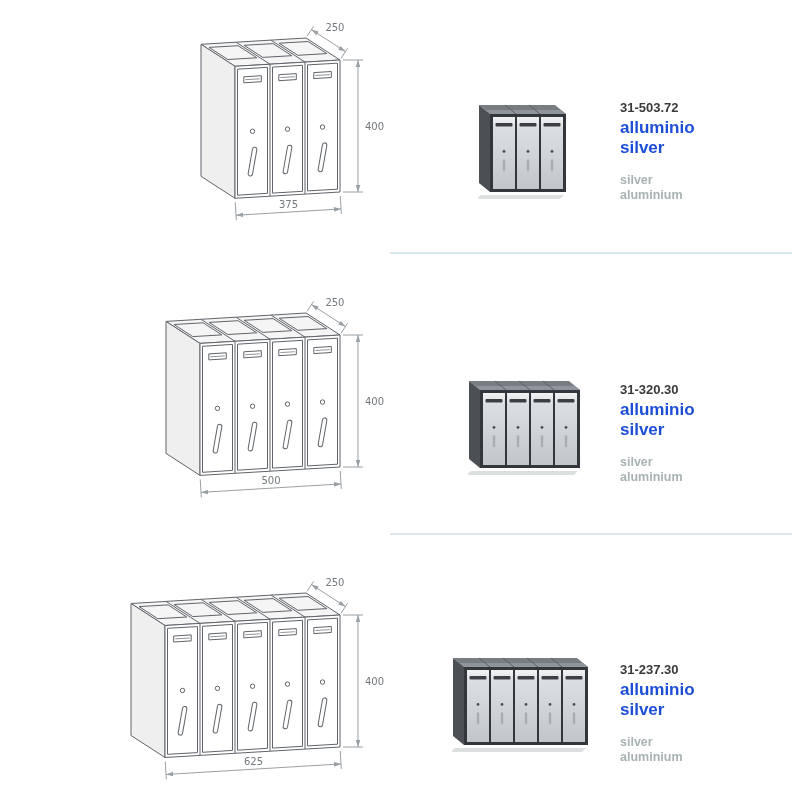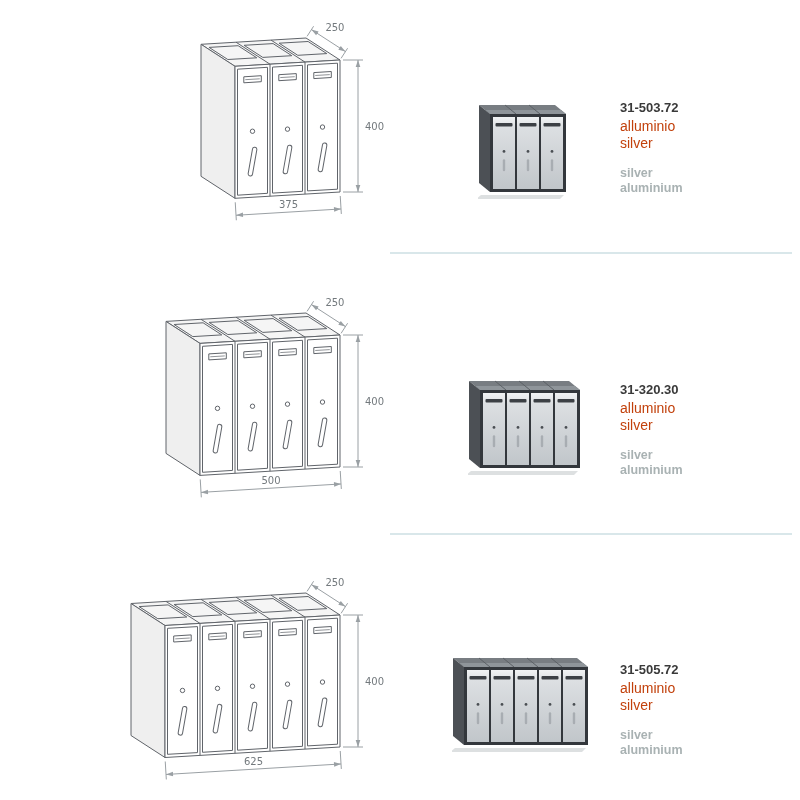--- a/index.html
+++ b/index.html
@@ -2,21 +2,21 @@
 <html><head>
 <meta charset="utf-8">
 <style>
   * { margin:0; padding:0; box-sizing:border-box; }
   html,body { background:#ffffff; font-family:"Liberation Sans", sans-serif; }
   .page { position:relative; width:800px; height:800px; background:#ffffff; overflow:hidden; }
   .page svg, .info, .divider { position:absolute; }
   .drawing { left:0; }
   .info { width:175px; }
   .code { font-size:13px; font-weight:bold; color:#3a3a3a; margin-bottom:3px; }
-  .finish { font-size:14px; font-weight:normal; color:#c2410c; line-height:1.18; }
+  .finish { font-size:17px; font-weight:bold; color:#1d4ed8; line-height:1.18; }
   .alt { font-size:12.5px; font-weight:bold; color:#a9b2b3; line-height:1.18; }
   .alt.first { margin-top:15px; }
   .divider { left:390px; width:402px; height:2px; }
 </style>
 </head>
 <body>
 
 <div class="page">
 
   <section>
@@ -296,21 +296,21 @@
         <rect x="87" y="25" width="22" height="72" fill="url(#doorGrad2)"></rect>
         <rect x="89.5" y="31" width="17" height="3.5" rx="1" fill="#3c4045"></rect>
         <circle cx="98" cy="59.44" r="1.4" fill="#4a4e53"></circle>
         <rect x="96.8" y="67.24" width="2.4" height="12" rx="1.2" fill="#a8adb2"></rect>
         <rect x="111" y="25" width="22" height="72" fill="url(#doorGrad2)"></rect>
         <rect x="113.5" y="31" width="17" height="3.5" rx="1" fill="#3c4045"></rect>
         <circle cx="122" cy="59.44" r="1.4" fill="#4a4e53"></circle>
         <rect x="120.8" y="67.24" width="2.4" height="12" rx="1.2" fill="#a8adb2"></rect>
       </svg>
     <div class="info" style="left:620px; top:662px">
-      <div class="code">31-505.72</div>
+      <div class="code">31-237.30</div>
       <div class="finish">alluminio</div>
       <div class="finish">silver</div>
       <div class="alt first">silver</div>
       <div class="alt">aluminium</div>
     </div>
   </section>
 
 </div>
 
 </body></html>

